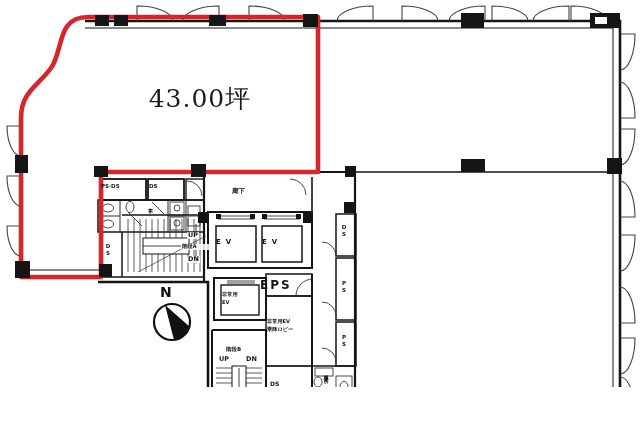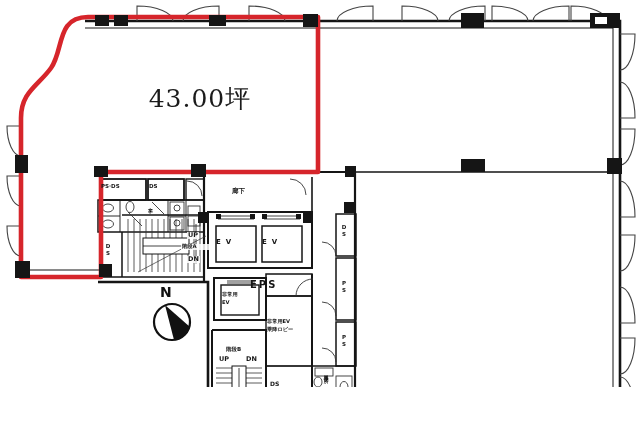--- a/index.html
+++ b/index.html
@@ -21,21 +21,21 @@
   .ds-west{left:105px;top:243px;font-size:5.5px;}
   .up-a{left:187px;top:232px;font-size:6.5px;}
   .kaidan-a{left:181px;top:244px;width:26px;font-size:5.3px;}
   .dn-a{left:187px;top:256px;font-size:6.5px;}
   .ev1{left:216px;top:239px;width:40px;font-size:7px;letter-spacing:5px;}
   .ev2{left:262px;top:239px;width:40px;font-size:7px;letter-spacing:5px;}
   .ds-east{left:341px;top:224px;font-size:5.5px;}
   .ps-east1{left:341px;top:280px;font-size:5.5px;}
   .ps-east2{left:341px;top:334px;font-size:5.5px;}
   .emev{left:222px;top:291px;width:36px;font-size:5.2px;line-height:1.5;white-space:normal;}
-  .eps{left:250px;top:279px;width:44px;font-size:10px;letter-spacing:2px;}
+  .eps{left:260px;top:279px;width:44px;font-size:12px;letter-spacing:2px;}
   .lobby{left:267px;top:317px;width:44px;font-size:5.2px;line-height:1.6;white-space:normal;}
   .kaidan-b{left:226px;top:346px;width:34px;font-size:5.5px;}
   .up-b{left:219px;top:356px;font-size:6.5px;}
   .dn-b{left:246px;top:356px;font-size:6.5px;}
   .ds-south{left:270px;top:381px;width:36px;font-size:6px;}
   .mens{left:323px;top:371px;font-size:4.8px;color:#111;}
 </style>
 </head>
 <body>
 

